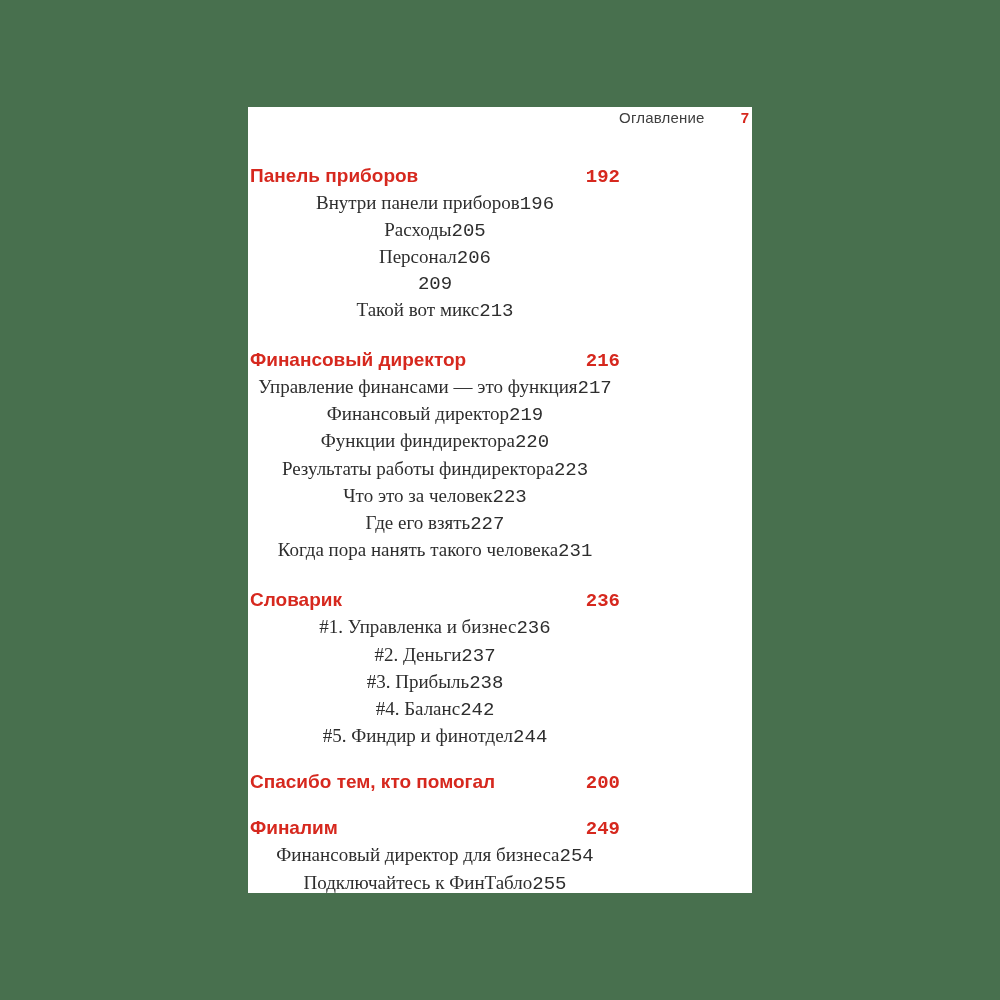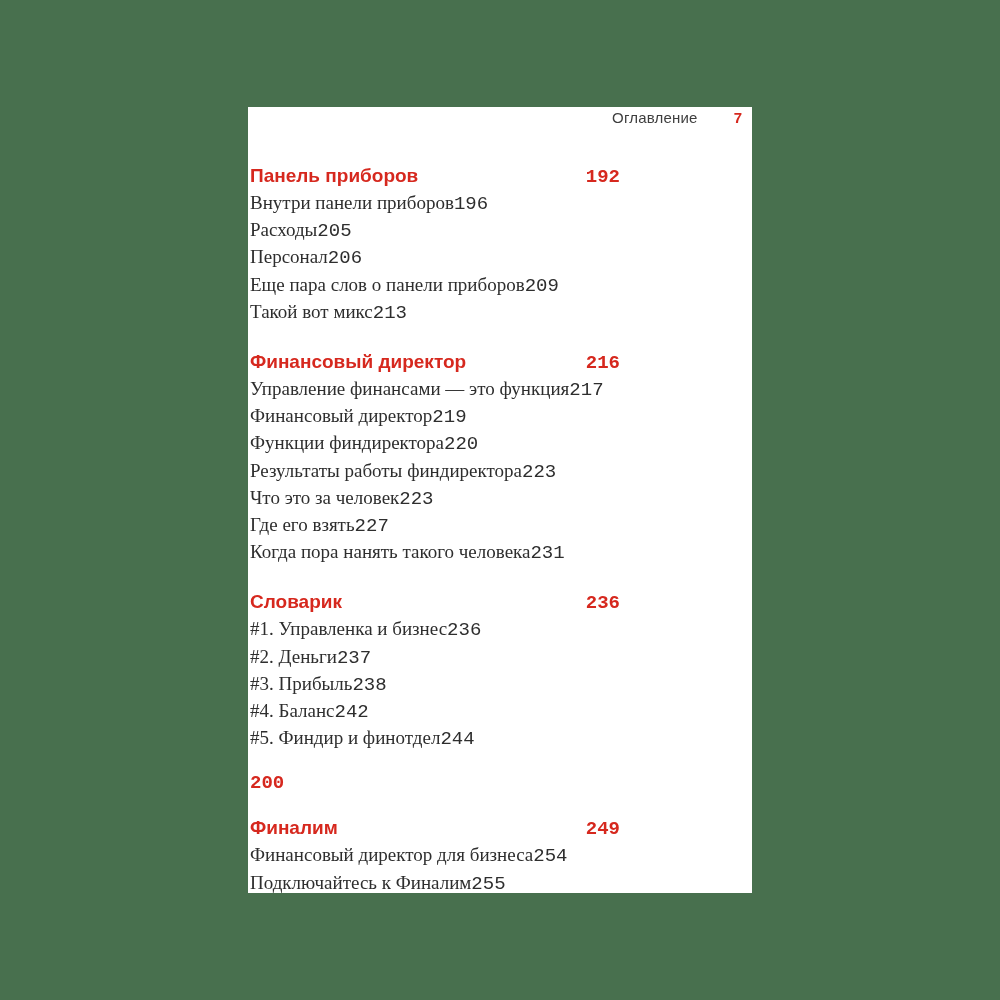--- a/index.html
+++ b/index.html
@@ -24,21 +24,21 @@
     overflow: hidden;
     box-sizing: border-box;
     padding-top: 2px;
   }
   .page-header {
     display: flex;
     justify-content: flex-end;
     align-items: baseline;
     height: 18px;
     line-height: 18px;
-    padding-right: 10px;
+    padding-right: 3px;
   }
   .page-header .running-title {
     font-family: "Liberation Sans", sans-serif;
     font-size: 15px;
     color: #3e3e3e;
     letter-spacing: 0.2px;
   }
   .page-header .folio {
     font-family: "Liberation Sans", sans-serif;
     font-size: 15px;
@@ -65,21 +65,21 @@
     align-items: baseline;
     font-family: "Liberation Sans", sans-serif;
     font-weight: bold;
     font-size: 19px;
     line-height: 25px;
     color: #d6281e;
     gap: 36px;
   }
   .toc-row {
     display: flex;
-    justify-content: flex-start;
+    justify-content: center;
     align-items: baseline;
     font-family: "Liberation Serif", serif;
     font-size: 19px;
     line-height: 25.2px;
     color: #2e2e2e;
   }
   .toc-row .row-page {
     font-family: Liberation Mono, monospace;
     color: #2e2e2e;
   }
@@ -108,21 +108,20 @@
         </div>
         <div class="toc-row">
           <span>Расходы</span>
           <span class="row-page">205</span>
         </div>
         <div class="toc-row">
           <span>Персонал</span>
           <span class="row-page">206</span>
         </div>
         <div class="toc-row">
-          <span>Еще пара слов о панели приборов</span>
           <span class="row-page">209</span>
         </div>
         <div class="toc-row">
           <span>Такой вот микс</span>
           <span class="row-page">213</span>
         </div>
       </div>
       <div class="toc-section">
         <div class="toc-heading">
           <span>Финансовый директор</span>
@@ -178,31 +177,32 @@
           <span>#4. Баланс</span>
           <span class="row-page">242</span>
         </div>
         <div class="toc-row">
           <span>#5. Финдир и финотдел</span>
           <span class="row-page">244</span>
         </div>
       </div>
       <div class="toc-section tight">
         <div class="toc-heading">
+          <span>Спасибо тем, кто помогал</span>
           <span class="heading-page">200</span>
         </div>
       </div>
       <div class="toc-section tight">
         <div class="toc-heading">
           <span>Финалим</span>
           <span class="heading-page">249</span>
         </div>
         <div class="toc-row">
           <span>Финансовый директор для бизнеса</span>
           <span class="row-page">254</span>
         </div>
         <div class="toc-row">
-          <span>Подключайтесь к Финалим</span>
+          <span>Подключайтесь к ФинТабло</span>
           <span class="row-page">255</span>
         </div>
       </div>
     </div>
 </div>
 
 </body></html>

